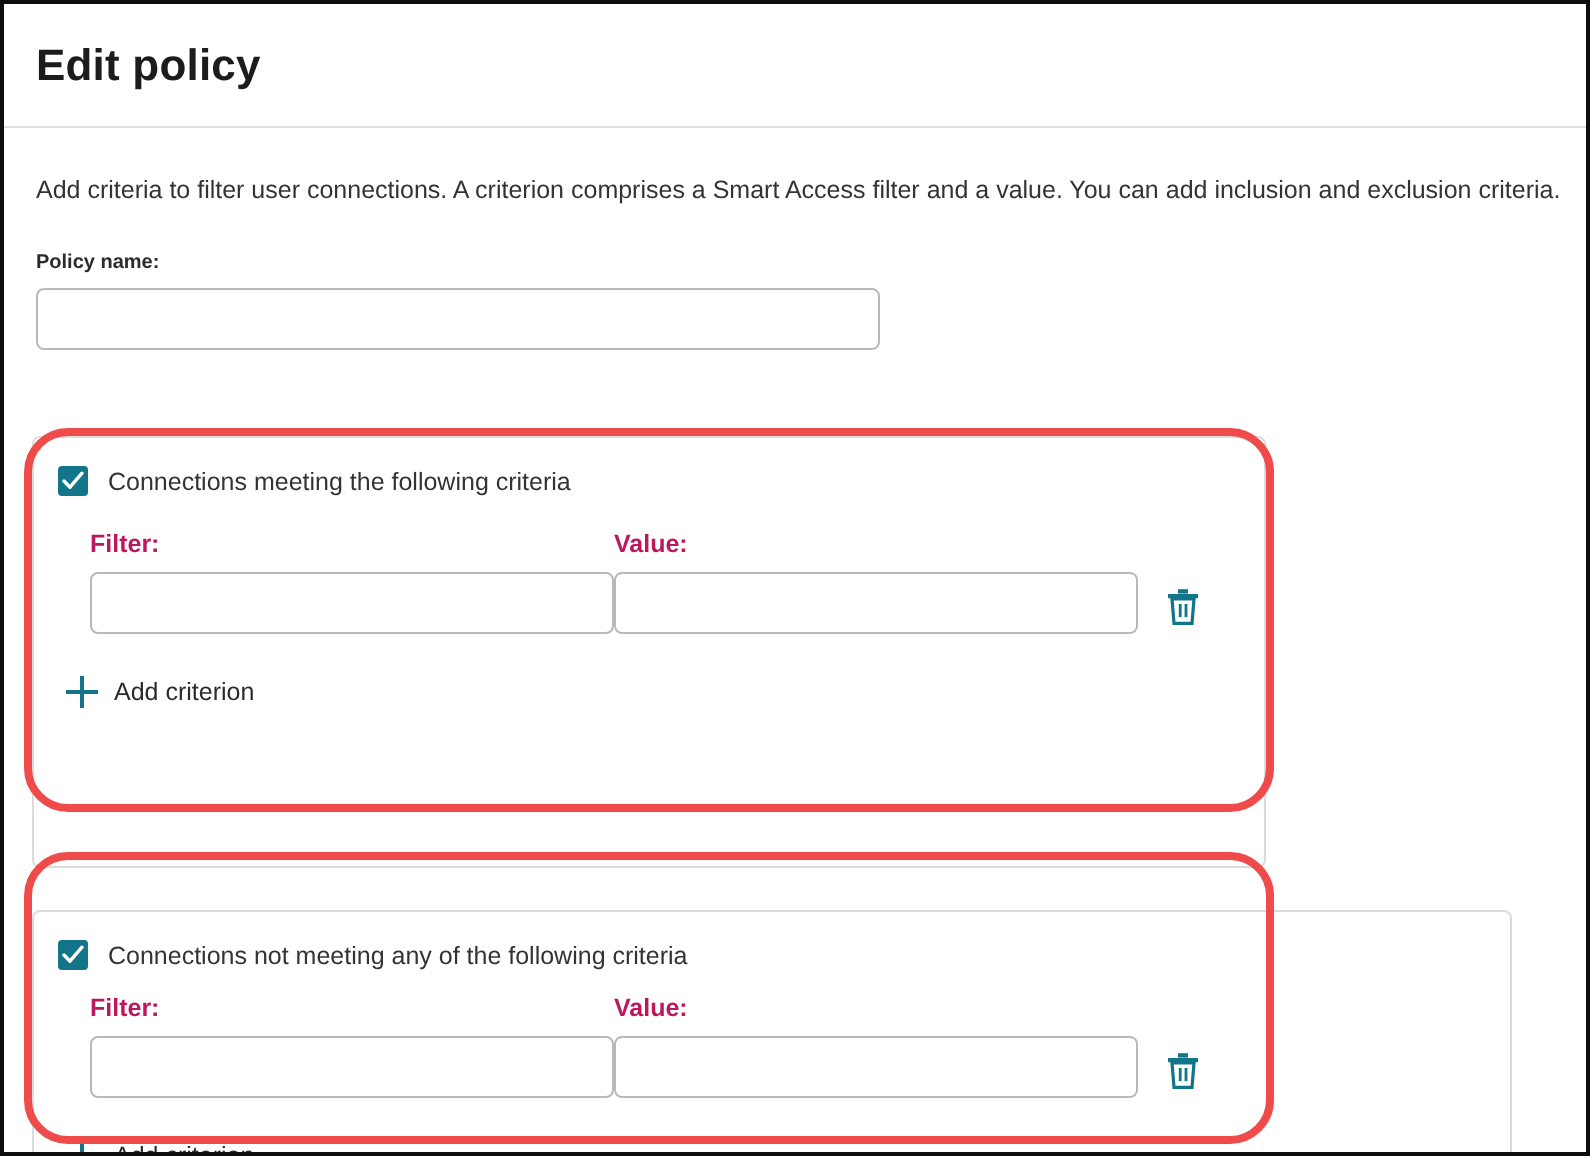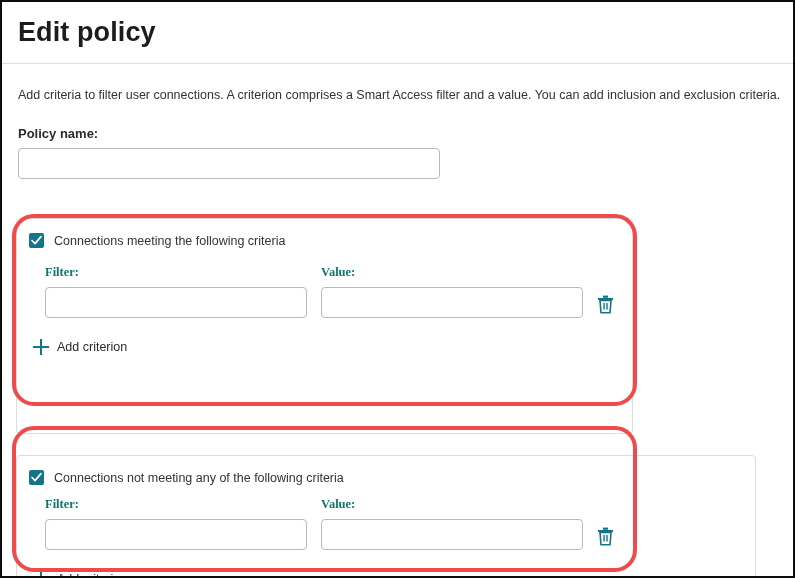--- a/index.html
+++ b/index.html
@@ -24,21 +24,21 @@
   
   .header {
     height: 62px;
     box-sizing: border-box;
     display: flex;
     align-items: center;
     padding-left: 16px;
     border-bottom: 1px solid #dedede;
   }
   .header-title {
-    font-size: 27px;
+    font-size: 22px;
     font-weight: bold;
     color: #1c1c1c;
     letter-spacing: 0.1px;
   }
 
   
   .description {
     padding: 24px 16px 0 16px;
     font-size: 12.5px;
     color: #333333;
@@ -48,21 +48,21 @@
 
   
   .policy-row {
     display: flex;
     padding: 22px 16px 0 16px;
   }
   .policy-name-block {
     width: 422px;
   }
   .field-label {
-    font-size: 13px;
+    font-size: 10px;
     font-weight: bold;
     color: #2b2b2b;
     margin-bottom: 7px;
     display: block;
   }
   .text-input {
     box-sizing: border-box;
     width: 100%;
     height: 31px;
     border: 1px solid #b9b9b9;
@@ -182,28 +182,27 @@
     color: #333333;
     margin-left: 9px;
   }
 
   .fv-row {
     display: flex;
     align-items: flex-end;
     padding-left: 28px;
   }
   .fv-col-filter { width: 262px; }
-  .fv-col-value  { width: 262px; margin-left: 14px; }
+  .fv-col-value  { width: 262px; }
   .fv-label {
     font-size: 12.5px;
     font-weight: bold;
-    color: #0f766e;
+    color: #be185d;
     margin-bottom: 7px;
     display: block;
-    font-family: Liberation Serif, serif;
   }
   .trash-btn {
     margin-left: 14px;
     margin-bottom: 4px;
     background: none;
     border: none;
     padding: 0;
     cursor: pointer;
     line-height: 0;
   }

